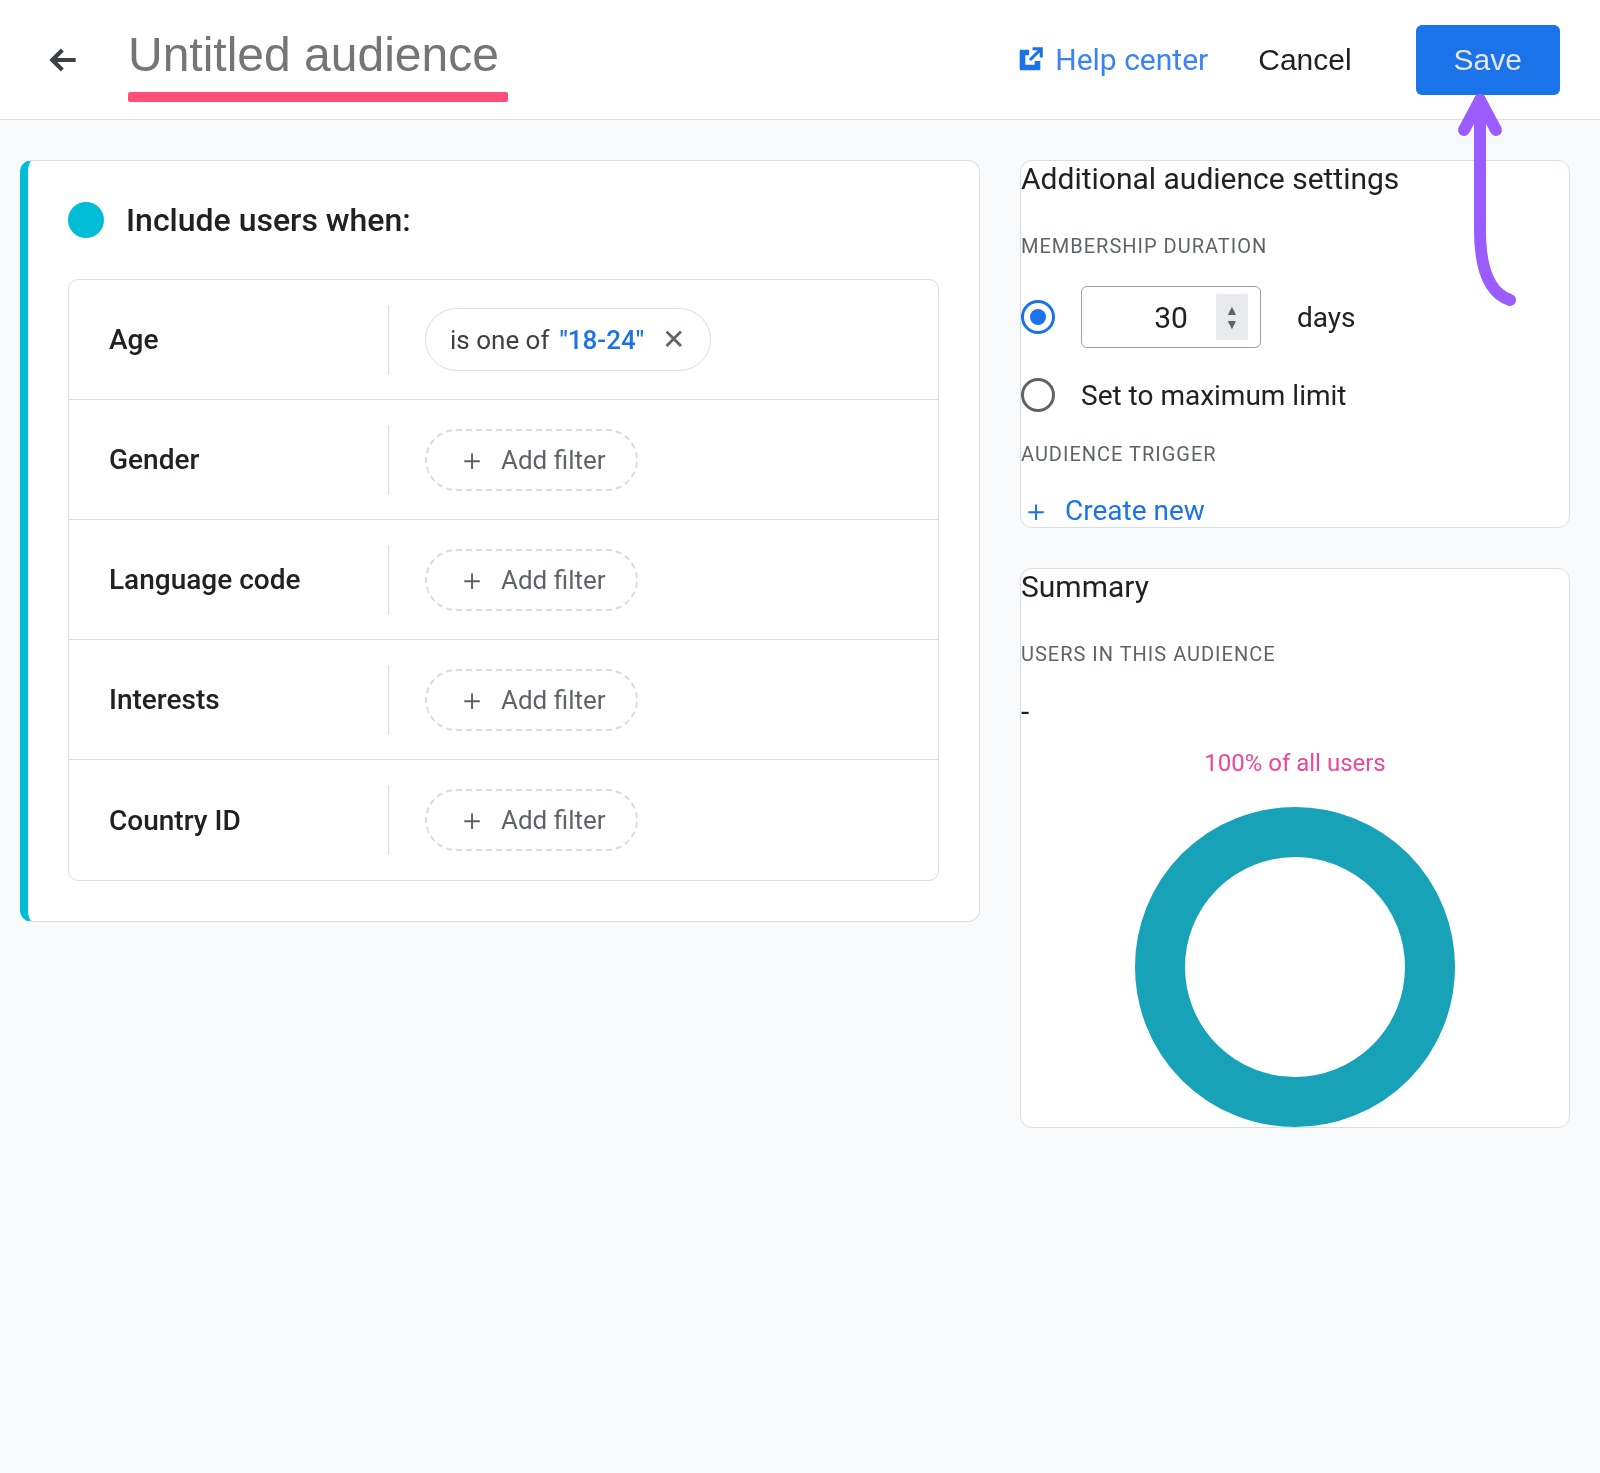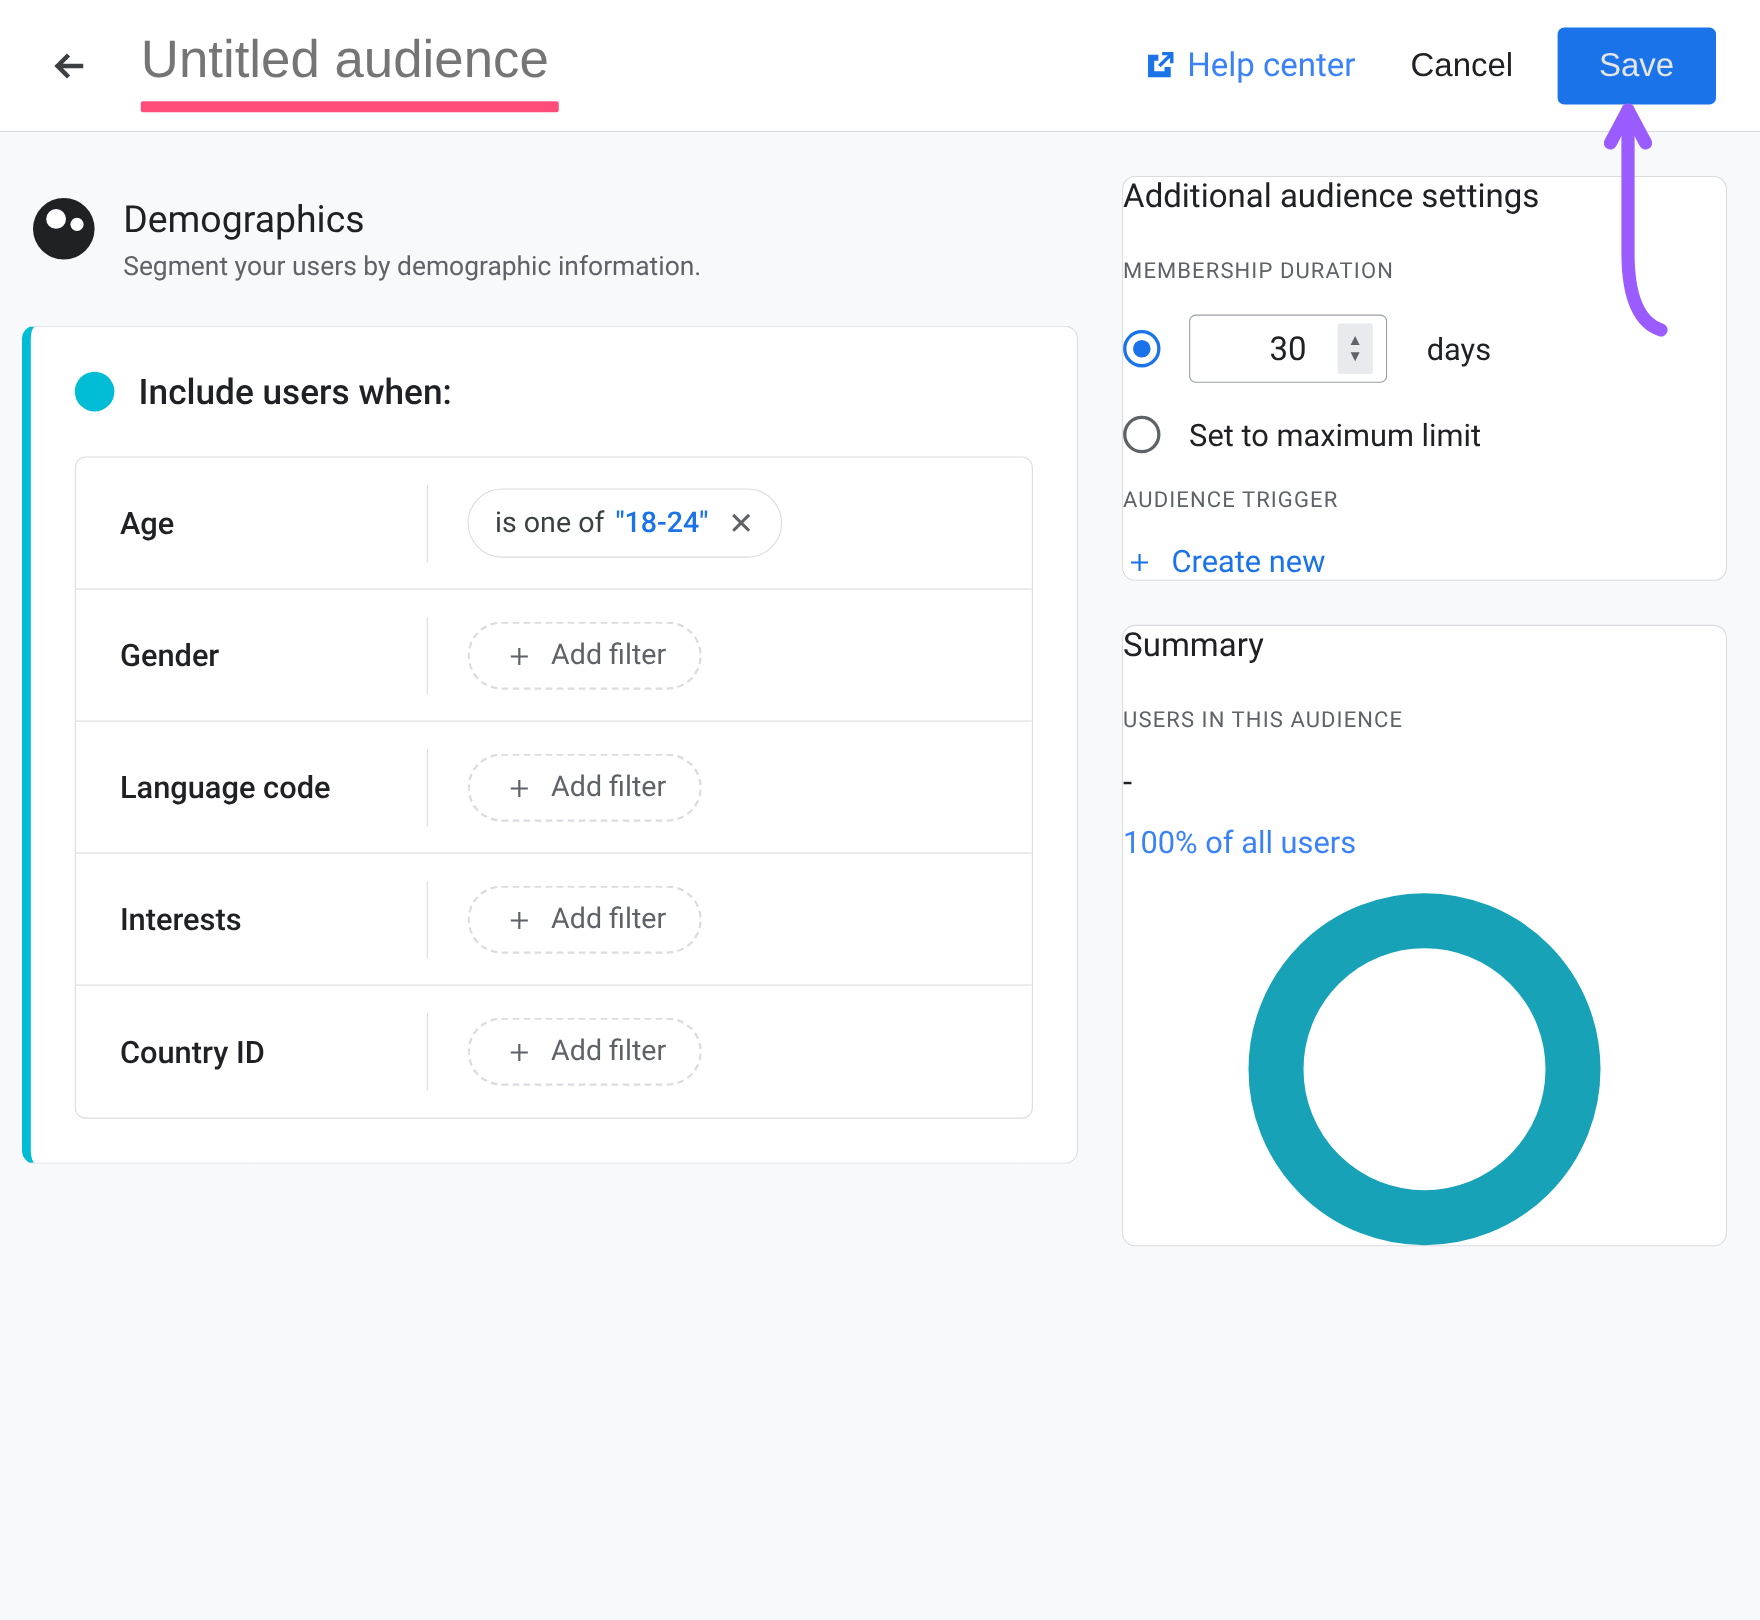--- a/index.html
+++ b/index.html
@@ -51,21 +51,21 @@
     font-size: 30px;
     cursor: pointer;
     margin-right: 50px;
   }
   .cancel-btn {
     font-size: 30px;
     color: #202124;
     background: none;
     border: none;
     cursor: pointer;
-    margin-right: 40px;
+    margin-right: 64px;
   }
   .save-btn {
     font-size: 30px;
     color: #e5e5e5;
     background: #1a73e8;
     border: none;
     border-radius: 6px;
     padding: 18px 38px;
     cursor: pointer;
     position: relative;
@@ -208,21 +208,21 @@
   }
   .days-label { font-size: 28px; color: #202124; margin-left: 10px; }
   .radio-text { font-size: 28px; }
 
   .create-new {
     display: flex; align-items: center; gap: 14px;
     color: #1a73e8; font-size: 28px; cursor: pointer; margin-top: 12px;
   }
 
   .users-val { font-size: 30px; color: #202124; margin: 10px 0 20px 0; }
-  .pct { font-size: 28px; color: #3b82f6; margin-bottom: 30px; }
+  .pct { font-size: 24px; color: #ec4899; margin-bottom: 30px; text-align: center; }
 
   .donut-wrap { display: flex; justify-content: center; }
   .donut {
     width: 320px; height: 320px; border-radius: 50%;
     border: 50px solid #17a2b8;
     box-sizing: border-box;
   }
 </style>
 </head>
 <body>
@@ -248,27 +248,20 @@
 </div>
 
 <svg class="annot-arrow" viewBox="0 0 80 220">
   <path d="M40 10 L40 140 Q40 200 70 210" stroke="#9b5cff" stroke-width="12" fill="none" stroke-linecap="round"></path>
   <path d="M40 10 L24 40 M40 10 L56 40" stroke="#9b5cff" stroke-width="12" fill="none" stroke-linecap="round"></path>
 </svg>
 
 <div class="body">
 
   <div class="left">
-    <div class="demo-head">
-      <div class="demo-icon"></div>
-      <div>
-        <div class="demo-title">Demographics</div>
-        <div class="demo-sub">Segment your users by demographic information.</div>
-      </div>
-    </div>
 
     <div class="card include-card">
       <div class="include-head">
         <div class="dot-teal"></div>
         <div class="include-title">Include users when:</div>
       </div>
 
       <div class="group">
 
         <div class="row">

